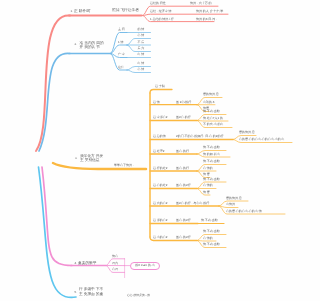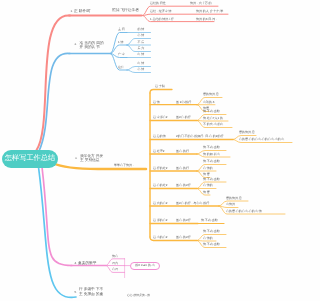--- a/index.html
+++ b/index.html
@@ -74,23 +74,20 @@
       <path d="M197,240.5 C200.2,240.5 201.16,247.5 205,247.5 L226,247.5" stroke="#fbb840" stroke-width="0.72" fill="none" stroke-linecap="round" stroke-linejoin="round"></path>
       <path d="M42,167 C51.9,251 41.3,264.7 72,265.5" stroke="#f28fd2" stroke-width="1.7" fill="none" stroke-linecap="round" stroke-linejoin="round"></path>
       <path d="M71,265.5 L106,265.5" stroke="#f28fd2" stroke-width="1.7" fill="none" stroke-linecap="round" stroke-linejoin="round"></path>
       <path d="M124.6,258.6 L124.6,277.6" stroke="#f28fd2" stroke-width="0.55" fill="none" stroke-linecap="round" stroke-linejoin="round"></path>
       <path d="M106,265.5 C108.8,265.5 109.64,258.8 113,258.8 L124.6,258.8" stroke="#f28fd2" stroke-width="0.8" fill="none" stroke-linecap="round" stroke-linejoin="round"></path>
       <path d="M106,265.5 L124.6,265.6" stroke="#f28fd2" stroke-width="0.8" fill="none" stroke-linecap="round" stroke-linejoin="round"></path>
       <path d="M124.6,265.6 L130,265.6" stroke="#f28fd2" stroke-width="0.7" fill="none" stroke-linecap="round" stroke-linejoin="round"></path>
       <path d="M106,265.5 C108.8,265.5 109.64,272.4 113,272.4 L124.6,272.4" stroke="#f28fd2" stroke-width="0.8" fill="none" stroke-linecap="round" stroke-linejoin="round"></path>
       <path d="M38.5,167 C49.5,249.8 41.6,302.7 76,297" stroke="#5ec6ef" stroke-width="1.7" fill="none" stroke-linecap="round" stroke-linejoin="round"></path>
     </svg>
-  <div id="root-node" style="left: 2px; top: 149.5px; width: 56px; height: 18px; font-size: 7.2px; background: rgb(78, 205, 196);">
-      <span>怎样写工作总结</span>
-    </div>
   <div id="labels">
       <div class="node" style="left: 70.5px; top: 9.6px; font-size: 2.9px;"><div>1.</div></div>
       <div class="node" style="left: 74px; top: 8.6px; font-size: 3.7px;"><div>正 邮件/时</div></div>
       <div class="node" style="left: 112px; top: 8.2px; font-size: 3.7px;"><div>照知 飞行让学者</div></div>
       <div class="node" style="left: 150px; top: 2.15px; font-size: 3px;"><div>总结的 问性</div></div>
       <div class="node" style="left: 190px; top: 2.15px; font-size: 3px;"><div>情况 · 六十万 的</div></div>
       <div class="node" style="left: 150px; top: 10.15px; font-size: 3px;"><div>总结 · 经济中 情</div></div>
       <div class="node" style="left: 196px; top: 10.15px; font-size: 3px;"><div>情况 的人 介 七七 学</div></div>
       <div class="node" style="left: 150px; top: 17.55px; font-size: 3px;"><div>1 总结的 情况 / 行</div></div>
       <div class="node" style="left: 196px; top: 17.55px; font-size: 3px;"><div>情况 的3 日.同 .</div></div>

